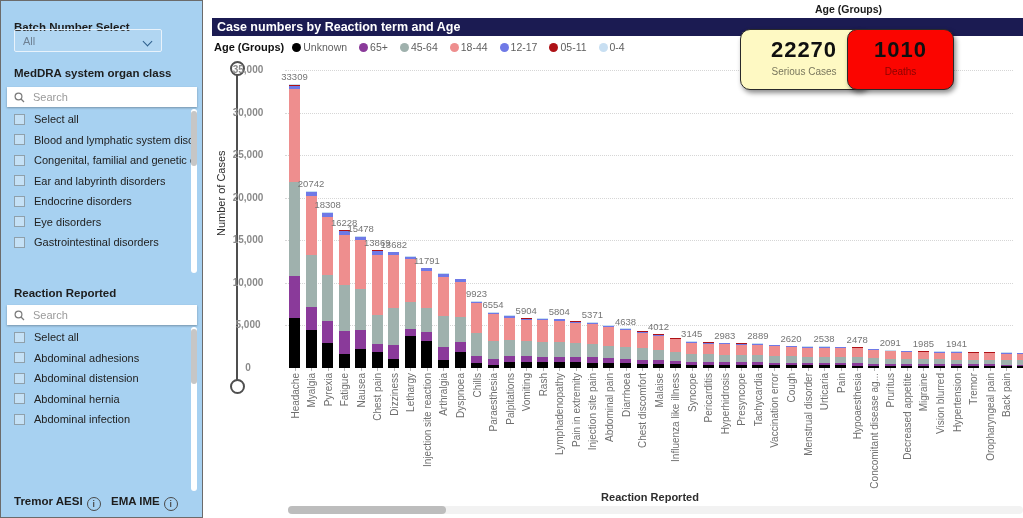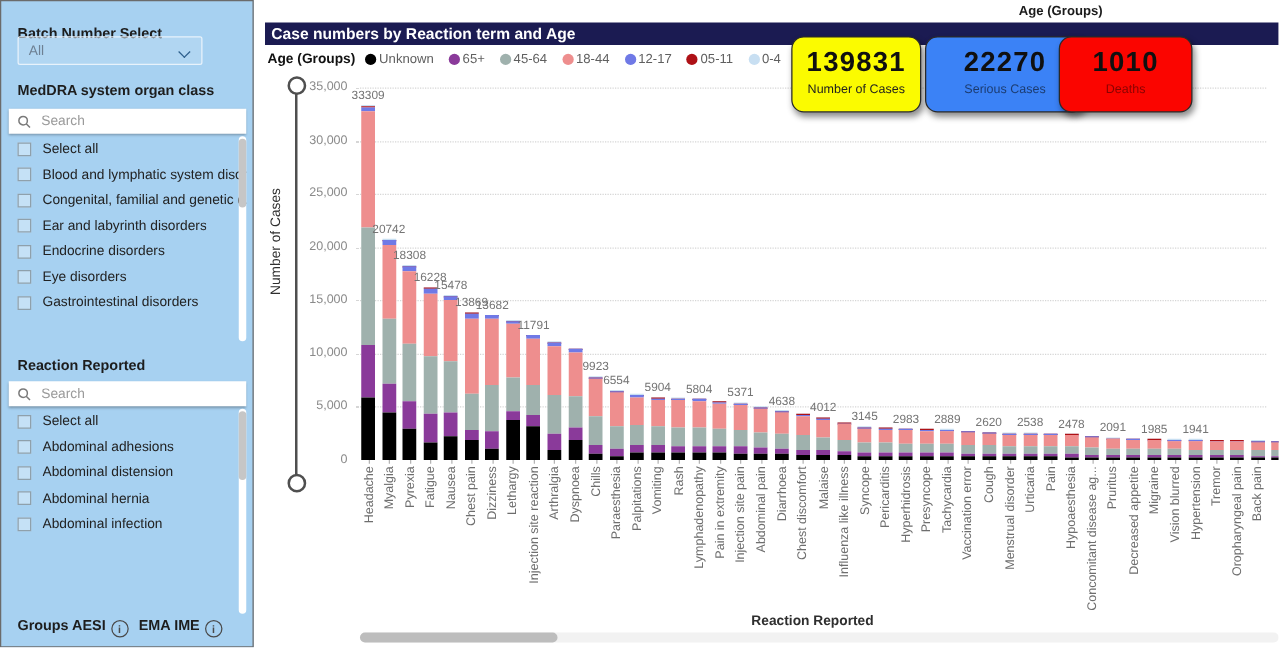--- a/index.html
+++ b/index.html
@@ -41,21 +41,21 @@
   .legend-item{display:flex;align-items:center;margin-right:12px;font-size:10.5px;color:#5f5f5f;}
   .legend-dot{width:9px;height:9px;border-radius:50%;margin-right:2px;}
 
   .kpi{position:absolute;top:29px;height:61px;border-radius:10px;border:1px solid #2a2a2a;
     box-shadow:2px 3px 5px rgba(0,0,0,.45);box-sizing:border-box;text-align:center;z-index:5;}
   .kpi-value{margin-top:7px;font-size:22px;font-weight:700;color:#101010;letter-spacing:1px;}
   .kpi-label{margin-top:3px;font-size:10px;}
 
   .y-title{position:absolute;left:206px;top:215px;font-size:11px;color:#2e2e2e;
     transform:rotate(-90deg);transform-origin:center;white-space:nowrap;width:30px;text-align:center;}
-  .ytick{position:absolute;width:60px;text-align:right;font-size:10px;color:#8a8a8a;}
+  .ytick{position:absolute;width:60px;text-align:center;font-size:10px;color:#8a8a8a;font-weight:bold;}
   .gridline{position:absolute;left:285px;width:728px;height:0;border-top:1px dotted #d6d6d6;}
   .slider-line{position:absolute;left:236px;top:66px;width:2px;height:318px;background:#4f4f4f;}
   .slider-handle{position:absolute;left:230px;width:11px;height:11px;border:2px solid #4f4f4f;
     border-radius:50%;background:#fff;cursor:pointer;}
 
   .bar{position:absolute;display:flex;flex-direction:column-reverse;width:11px;cursor:pointer;}
   .seg{width:11px;}
   .bar-value{position:absolute;transform:translateX(-50%);font-size:9.5px;color:#757575;white-space:nowrap;}
   .xtick{position:absolute;width:1px;height:3px;background:#b5b5b5;top:368px;}
   .xlabel{position:absolute;top:373px;font-size:10px;color:#6e6e6e;white-space:nowrap;
@@ -150,21 +150,21 @@
         <div class="sb-item">
           <span class="cb"></span>
           <span class="sb-item-label">Abdominal infection</span>
         </div>
       </div>
     <div class="sb-scroll" style="left:190px;top:326px;height:164px;">
       <div class="sb-thumb" style="top:2px;height:55px;"></div>
     </div>
 
     <div class="sb-header" style="top:494px;">
-      <span>Groups AESI</span><span class="info-icon">i</span>
+      <span>Tremor AESI</span><span class="info-icon">i</span>
     </div>
     <div class="sb-header" style="top:494px;left:110px;">
       <span>EMA IME</span><span class="info-icon">i</span>
     </div>
 
     <div class="sb-item" style="position:absolute;left:6px;top:512px;width:90px;">
       <span class="cb"></span>
       <span class="sb-item-label">No</span>
     </div>
     <div class="sb-item" style="position:absolute;left:103px;top:512px;width:90px;">
@@ -204,25 +204,21 @@
       <span class="legend-item">
         <span class="legend-dot" style="background: rgb(174, 17, 22);"></span>
         <span>05-11</span>
       </span>
       <span class="legend-item">
         <span class="legend-dot" style="background: rgb(200, 223, 242);"></span>
         <span>0-4</span>
       </span>
     </div>
 
-  <div class="kpi" style="left: 633px; width: 104px; background: rgb(251, 251, 0);">
-    <div class="kpi-value">139831</div>
-    <div class="kpi-label" style="color: rgb(31, 31, 31);">Number of Cases</div>
-  </div>
-  <div class="kpi" style="left: 740px; width: 128px; background: #3b82f6;">
+  <div class="kpi" style="left: 740px; width: 128px; background: #fef9c3;">
     <div class="kpi-value">22270</div>
     <div class="kpi-label" style="color: rgba(0, 0, 0, 0.55);">Serious Cases</div>
   </div>
   <div class="kpi" style="left: 847px; width: 107px; background: rgb(251, 5, 0);">
     <div class="kpi-value">1010</div>
     <div class="kpi-label" style="color: rgba(0, 0, 0, 0.45);">Deaths</div>
   </div>
 
   <div class="slider-line"></div>
   <div class="slider-handle" style="top:61px;"></div>

